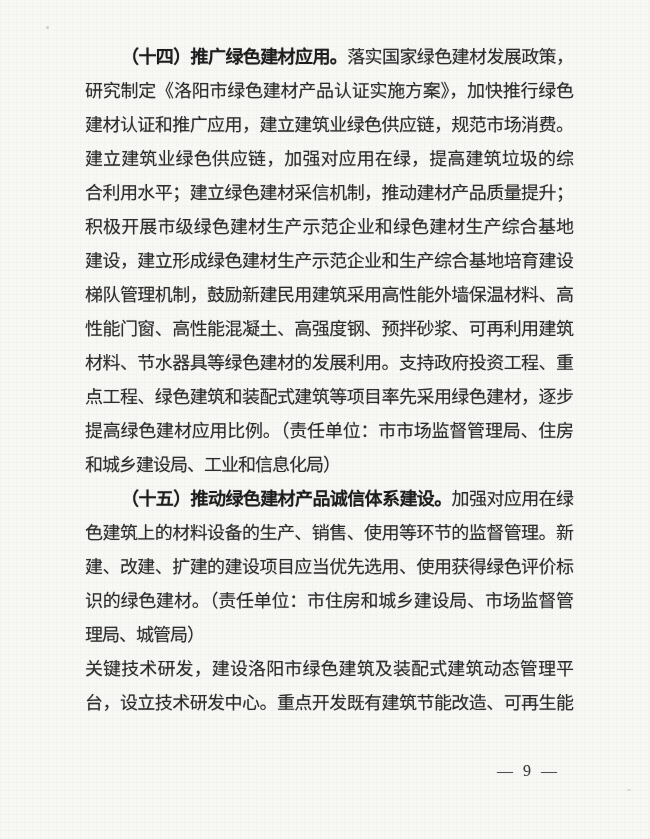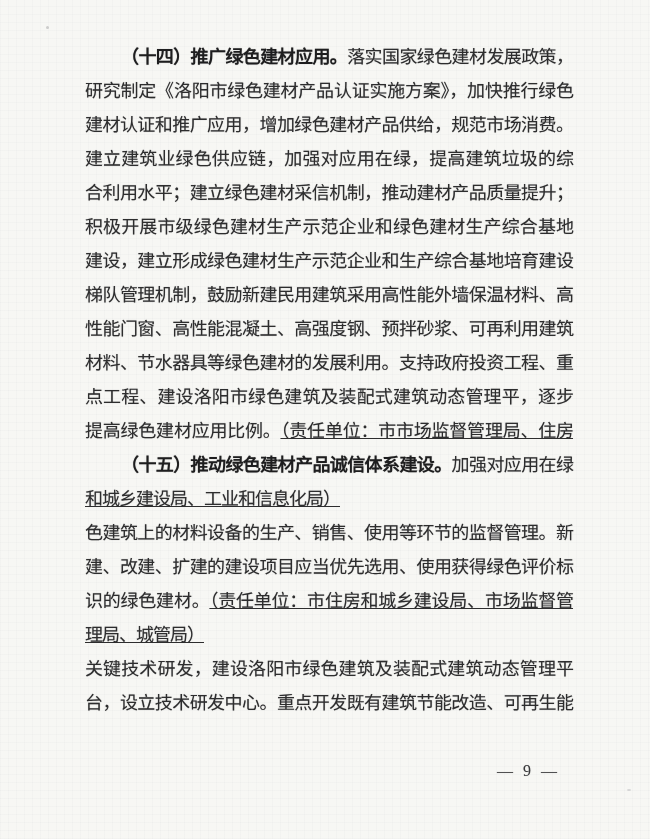--- a/index.html
+++ b/index.html
@@ -45,21 +45,21 @@
     text-justify: inter-character;
   }
   .line.indent {
     text-indent: 36px;
   }
   .seg-heading {
     font-weight: 700;
     color: #1e1e1f;
   }
   .seg-body { font-weight: 400; }
-  .seg-kai  { font-weight: 400; text-decoration: underline; }
+  .seg-kai  { font-weight: 400; }
   .page-number {
     position: absolute;
     top: 761px;
     right: 90px;
     font-size: 16px;
     line-height: 20px;
     letter-spacing: 3px;
     color: #3a3a3c;
     text-shadow: 0 0 1px rgba(60,60,62,0.3);
   }
@@ -79,32 +79,32 @@
   }
 </style>
 </head>
 <body>
 
 <div class="page">
   <div class="speck speck-1"></div>
   <main class="text-block" id="text-block">
       <div class="line justify indent"><span class="seg-heading">（十四）推广绿色建材应用。</span><span class="seg-body">落实国家绿色建材发展政策，</span></div>
       <div class="line justify"><span class="seg-body">研究制定《洛阳市绿色建材产品认证实施方案》，加快推行绿色</span></div>
-      <div class="line justify"><span class="seg-body">建材认证和推广应用，增加绿色建材产品供给，规范市场消费。</span></div>
+      <div class="line justify"><span class="seg-body">建材认证和推广应用，建立建筑业绿色供应链，规范市场消费。</span></div>
       <div class="line justify"><span class="seg-body">建立建筑业绿色供应链，加强对应用在绿，提高建筑垃圾的综</span></div>
       <div class="line justify"><span class="seg-body">合利用水平；建立绿色建材采信机制，推动建材产品质量提升；</span></div>
       <div class="line justify"><span class="seg-body">积极开展市级绿色建材生产示范企业和绿色建材生产综合基地</span></div>
       <div class="line justify"><span class="seg-body">建设，建立形成绿色建材生产示范企业和生产综合基地培育建设</span></div>
       <div class="line justify"><span class="seg-body">梯队管理机制，鼓励新建民用建筑采用高性能外墙保温材料、高</span></div>
       <div class="line justify"><span class="seg-body">性能门窗、高性能混凝土、高强度钢、预拌砂浆、可再利用建筑</span></div>
       <div class="line justify"><span class="seg-body">材料、节水器具等绿色建材的发展利用。支持政府投资工程、重</span></div>
-      <div class="line justify"><span class="seg-body">点工程、建设洛阳市绿色建筑及装配式建筑动态管理平，逐步</span></div>
+      <div class="line justify"><span class="seg-body">点工程、绿色建筑和装配式建筑等项目率先采用绿色建材，逐步</span></div>
       <div class="line justify"><span class="seg-body">提高绿色建材应用比例。</span><span class="seg-kai">（责任单位：市市场监督管理局、住房</span></div>
+      <div class="line"><span class="seg-kai">和城乡建设局、工业和信息化局）</span></div>
       <div class="line justify indent"><span class="seg-heading">（十五）推动绿色建材产品诚信体系建设。</span><span class="seg-body">加强对应用在绿</span></div>
-      <div class="line"><span class="seg-kai">和城乡建设局、工业和信息化局）</span></div>
       <div class="line justify"><span class="seg-body">色建筑上的材料设备的生产、销售、使用等环节的监督管理。新</span></div>
       <div class="line justify"><span class="seg-body">建、改建、扩建的建设项目应当优先选用、使用获得绿色评价标</span></div>
       <div class="line justify"><span class="seg-body">识的绿色建材。</span><span class="seg-kai">（责任单位：市住房和城乡建设局、市场监督管</span></div>
       <div class="line"><span class="seg-kai">理局、城管局）</span></div>
       <div class="line justify"><span class="seg-body">关键技术研发，建设洛阳市绿色建筑及装配式建筑动态管理平</span></div>
       <div class="line justify"><span class="seg-body">台，设立技术研发中心。重点开发既有建筑节能改造、可再生能</span></div>
     </main>
   <div class="page-number">— 9 —</div>
   <div class="speck speck-2"></div>
 </div>

